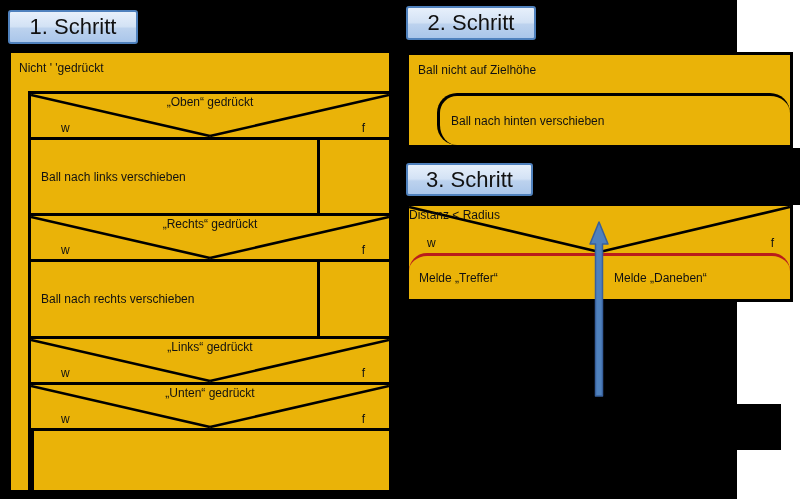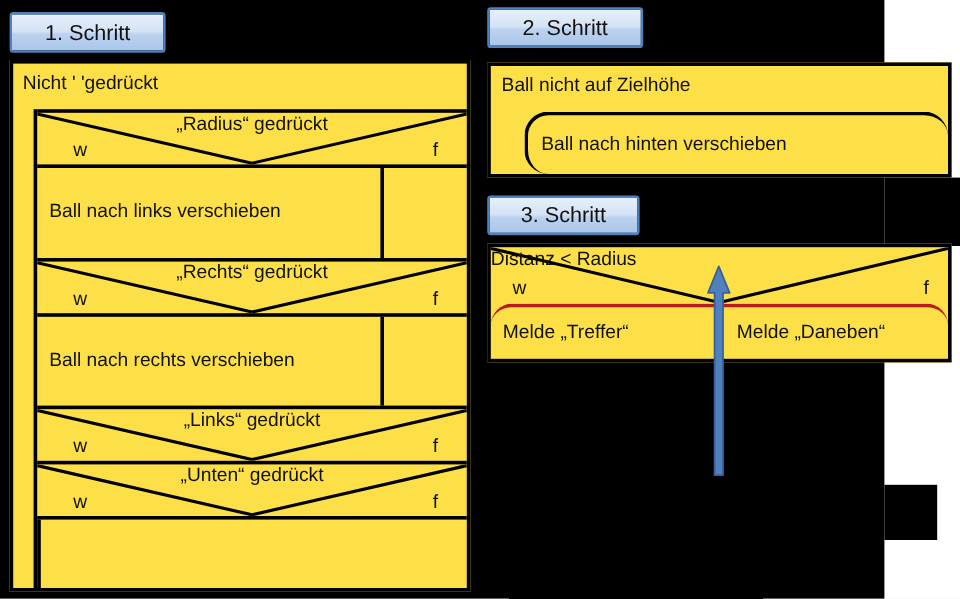--- a/index.html
+++ b/index.html
@@ -14,30 +14,30 @@
   .slide-bg{position:absolute;left:0;top:0;width:737px;height:499px;background:#000;}
   .bg-band{position:absolute;left:737px;top:148px;width:63px;height:57px;background:#000;}
   .bg-block{position:absolute;left:737px;top:404px;width:44px;height:46px;background:#000;}
 
   
   .step-btn{
     position:absolute;
     display:flex;align-items:center;justify-content:center;
     border:2px solid #4f81bd;border-radius:3px;
     background:linear-gradient(to bottom,#e7f0fb 0%,#d3e2f5 48%,#bcd2ee 55%,#aac6ea 100%);
-    color:#111;font-size:18px;
+    color:#111;font-size:22px;
     box-sizing:border-box;
     cursor:default;
   }
   .btn1{left:8px;top:10px;width:130px;height:34px;}
   .btn2{left:406px;top:6px;width:130px;height:34px;}
   .btn3{left:406px;top:163px;width:127px;height:33px;}
 
   
-  .sg{position:absolute;background:#fde047;border:3px solid #000;box-sizing:border-box;color:#111;font-size:16px;}
+  .sg{position:absolute;background:#eab308;border:3px solid #000;box-sizing:border-box;color:#111;font-size:12px;}
   .sg-header{height:38px;box-sizing:border-box;padding:8px 0 0 8px;white-space:nowrap;}
 
   
   .sg1{left:8px;top:50px;width:384px;height:443px;}
   .sg1-body{
     margin-left:17px;height:399px;
     border-left:3px solid #000;box-sizing:border-box;
     display:flex;flex-direction:column;
   }
   .branch-tri{
@@ -92,21 +92,21 @@
 
   <div class="sg sg1">
     <div class="sg-header">Nicht ' 'gedrückt</div>
     <div class="sg1-body">
 
       <div class="branch-tri">
         <svg viewBox="0 0 358 43" preserveAspectRatio="none">
           <line x1="0" y1="1" x2="179" y2="42" stroke="#000" stroke-width="2.6"></line>
           <line x1="358" y1="1" x2="179" y2="42" stroke="#000" stroke-width="2.6"></line>
         </svg>
-        <div class="tri-cond">„Radius“ gedrückt</div>
+        <div class="tri-cond">„Oben“ gedrückt</div>
         <div class="tri-w">w</div>
         <div class="tri-f">f</div>
       </div>
       <div class="branch-act">
         <div class="act-main">Ball nach links verschieben</div>
         <div class="act-empty"></div>
       </div>
 
       <div class="branch-tri">
         <svg viewBox="0 0 358 43" preserveAspectRatio="none">

